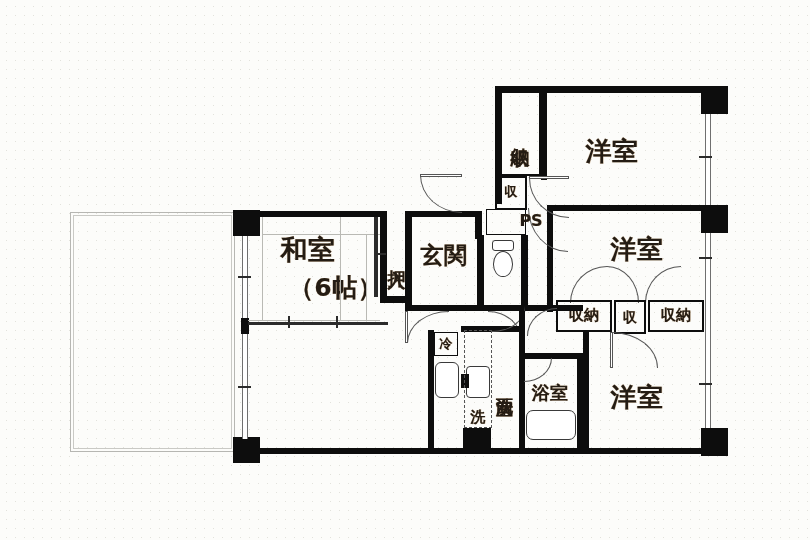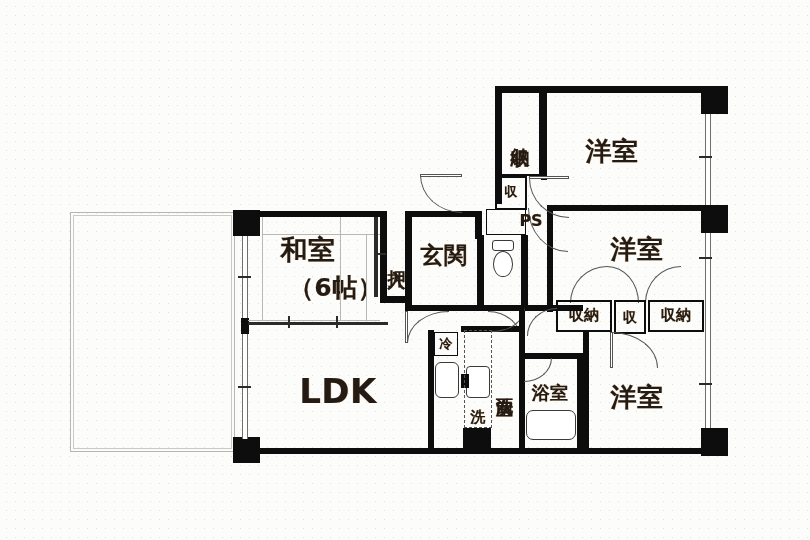--- a/index.html
+++ b/index.html
@@ -159,21 +159,20 @@
   <div class="hair" style="left:262px;top:234px;width:118px;height:1px;"></div>
   <div class="hair" style="left:248px;top:320px;width:132px;height:1px;"></div>
   <div class="hair" style="left:366px;top:234px;width:1px;height:86px;"></div>
 
   <div class="thin" style="left:248px;top:322px;width:140px;height:3px;"></div>
   <div class="tick" style="left:288px;top:316px;width:2px;height:12px;"></div>
   <div class="tick" style="left:336px;top:316px;width:2px;height:12px;"></div>
 
   <div class="thin" style="left:374px;top:217px;width:4px;height:80px;"></div>
 
-  <div class="lbl center" style="left:338px;top:392px;font-size:34px;letter-spacing:0.01em;">LDK</div>
 
   <div class="wall" style="left:428px;top:330px;width:6px;height:120px;"></div>
   <div class="pillar" style="left:463px;top:428px;width:28px;height:26px;"></div>
 
   <div class="obox thin1" style="left:434px;top:332px;width:24px;height:24px;"></div>
   <div class="lbl center" style="left:446px;top:344px;font-size:13px;">冷</div>
 
   <div class="fix" style="left:435px;top:362px;width:24px;height:36px;border-radius:6px;"></div>
 
   <div class="wall" style="left:519px;top:330px;width:6px;height:122px;"></div>

